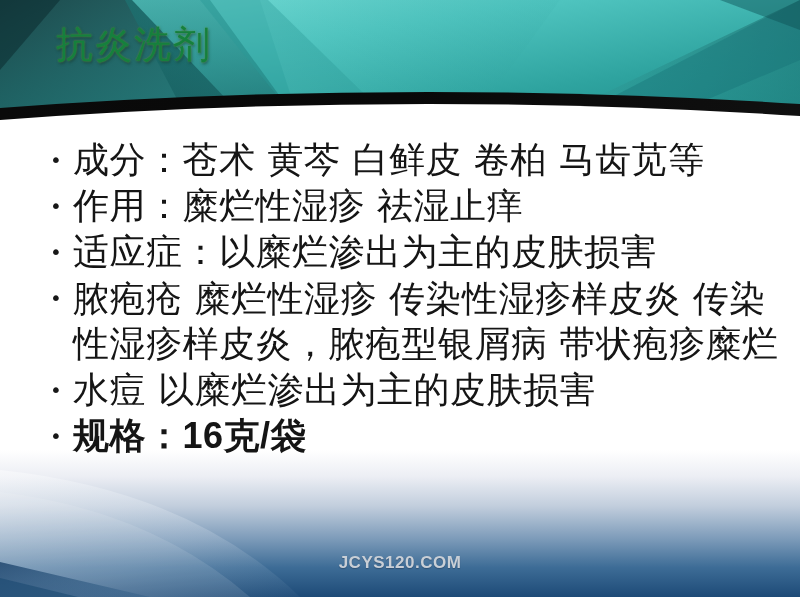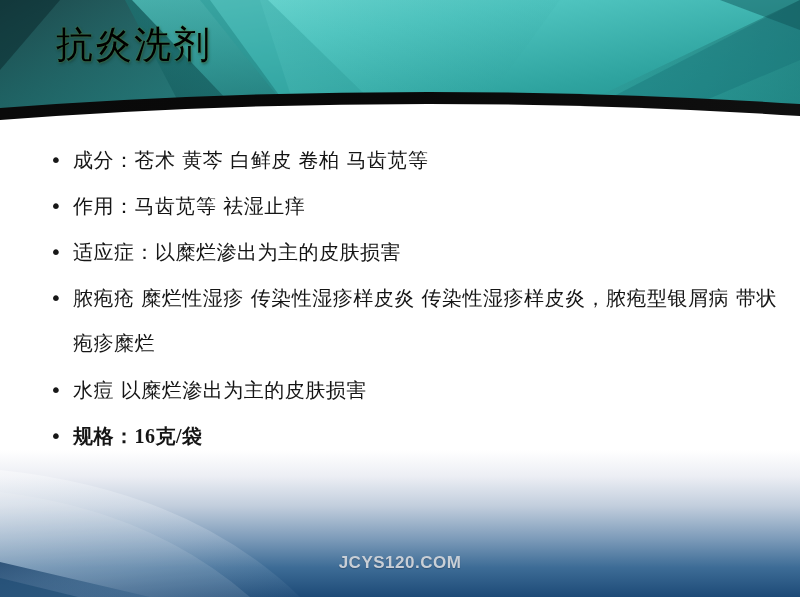--- a/index.html
+++ b/index.html
@@ -37,21 +37,21 @@
 
   
   #slide-title {
     position: absolute;
     left: 56px;
     top: 22px;
     font-family: "DejaVu Sans", sans-serif;
     font-size: 37px;
     line-height: 46px;
     letter-spacing: 2px;
-    color: #000000;
+    color: #15803d;
     text-shadow:
        0px 0px 2px rgba(120,160,40,0.65),
        1px 2px 3px rgba(20,50,40,0.55);
     white-space: nowrap;
     z-index: 7;
   }
 
   
   #content-area {
     position: absolute;
@@ -82,30 +82,30 @@
     font-size: 20px;
     line-height: 44px;
     color: #171717;
     text-align: left;
     padding-left: 10px;
     box-sizing: border-box;
   }
   .bullet-body {
     flex: 1 1 auto;
     font-family: "DejaVu Sans", sans-serif;
-    font-size: 20px;
+    font-size: 36px;
     line-height: 44px;
     color: #151515;
     letter-spacing: 0.5px;
     white-space: pre-wrap;
   }
   .bullet-body.two-line { line-height: 45px; }
 
   .spec-line {
-    font-family: Liberation Serif, serif;
+    font-family: Liberation Sans, sans-serif;
     font-weight: bold;
   }
 
   
   #bottom-band {
     position: absolute;
     left: 0;
     top: 450px;
     width: 800px;
     height: 147px;
@@ -198,21 +198,21 @@
 
   <div id="bullet-list">
 
     <div class="bullet-row">
       <span class="bullet-mark">•</span>
       <span class="bullet-body">成分：苍术 黄芩 白鲜皮 卷柏 马齿苋等</span>
     </div>
 
     <div class="bullet-row">
       <span class="bullet-mark">•</span>
-      <span class="bullet-body">作用：马齿苋等 祛湿止痒</span>
+      <span class="bullet-body">作用：糜烂性湿疹 祛湿止痒</span>
     </div>
 
     <div class="bullet-row">
       <span class="bullet-mark">•</span>
       <span class="bullet-body">适应症：以糜烂渗出为主的皮肤损害</span>
     </div>
 
     <div class="bullet-row">
       <span class="bullet-mark">•</span>
       <span class="bullet-body two-line">脓疱疮 糜烂性湿疹 传染性湿疹样皮炎 传染性湿疹样皮炎，脓疱型银屑病 带状疱疹糜烂</span>

